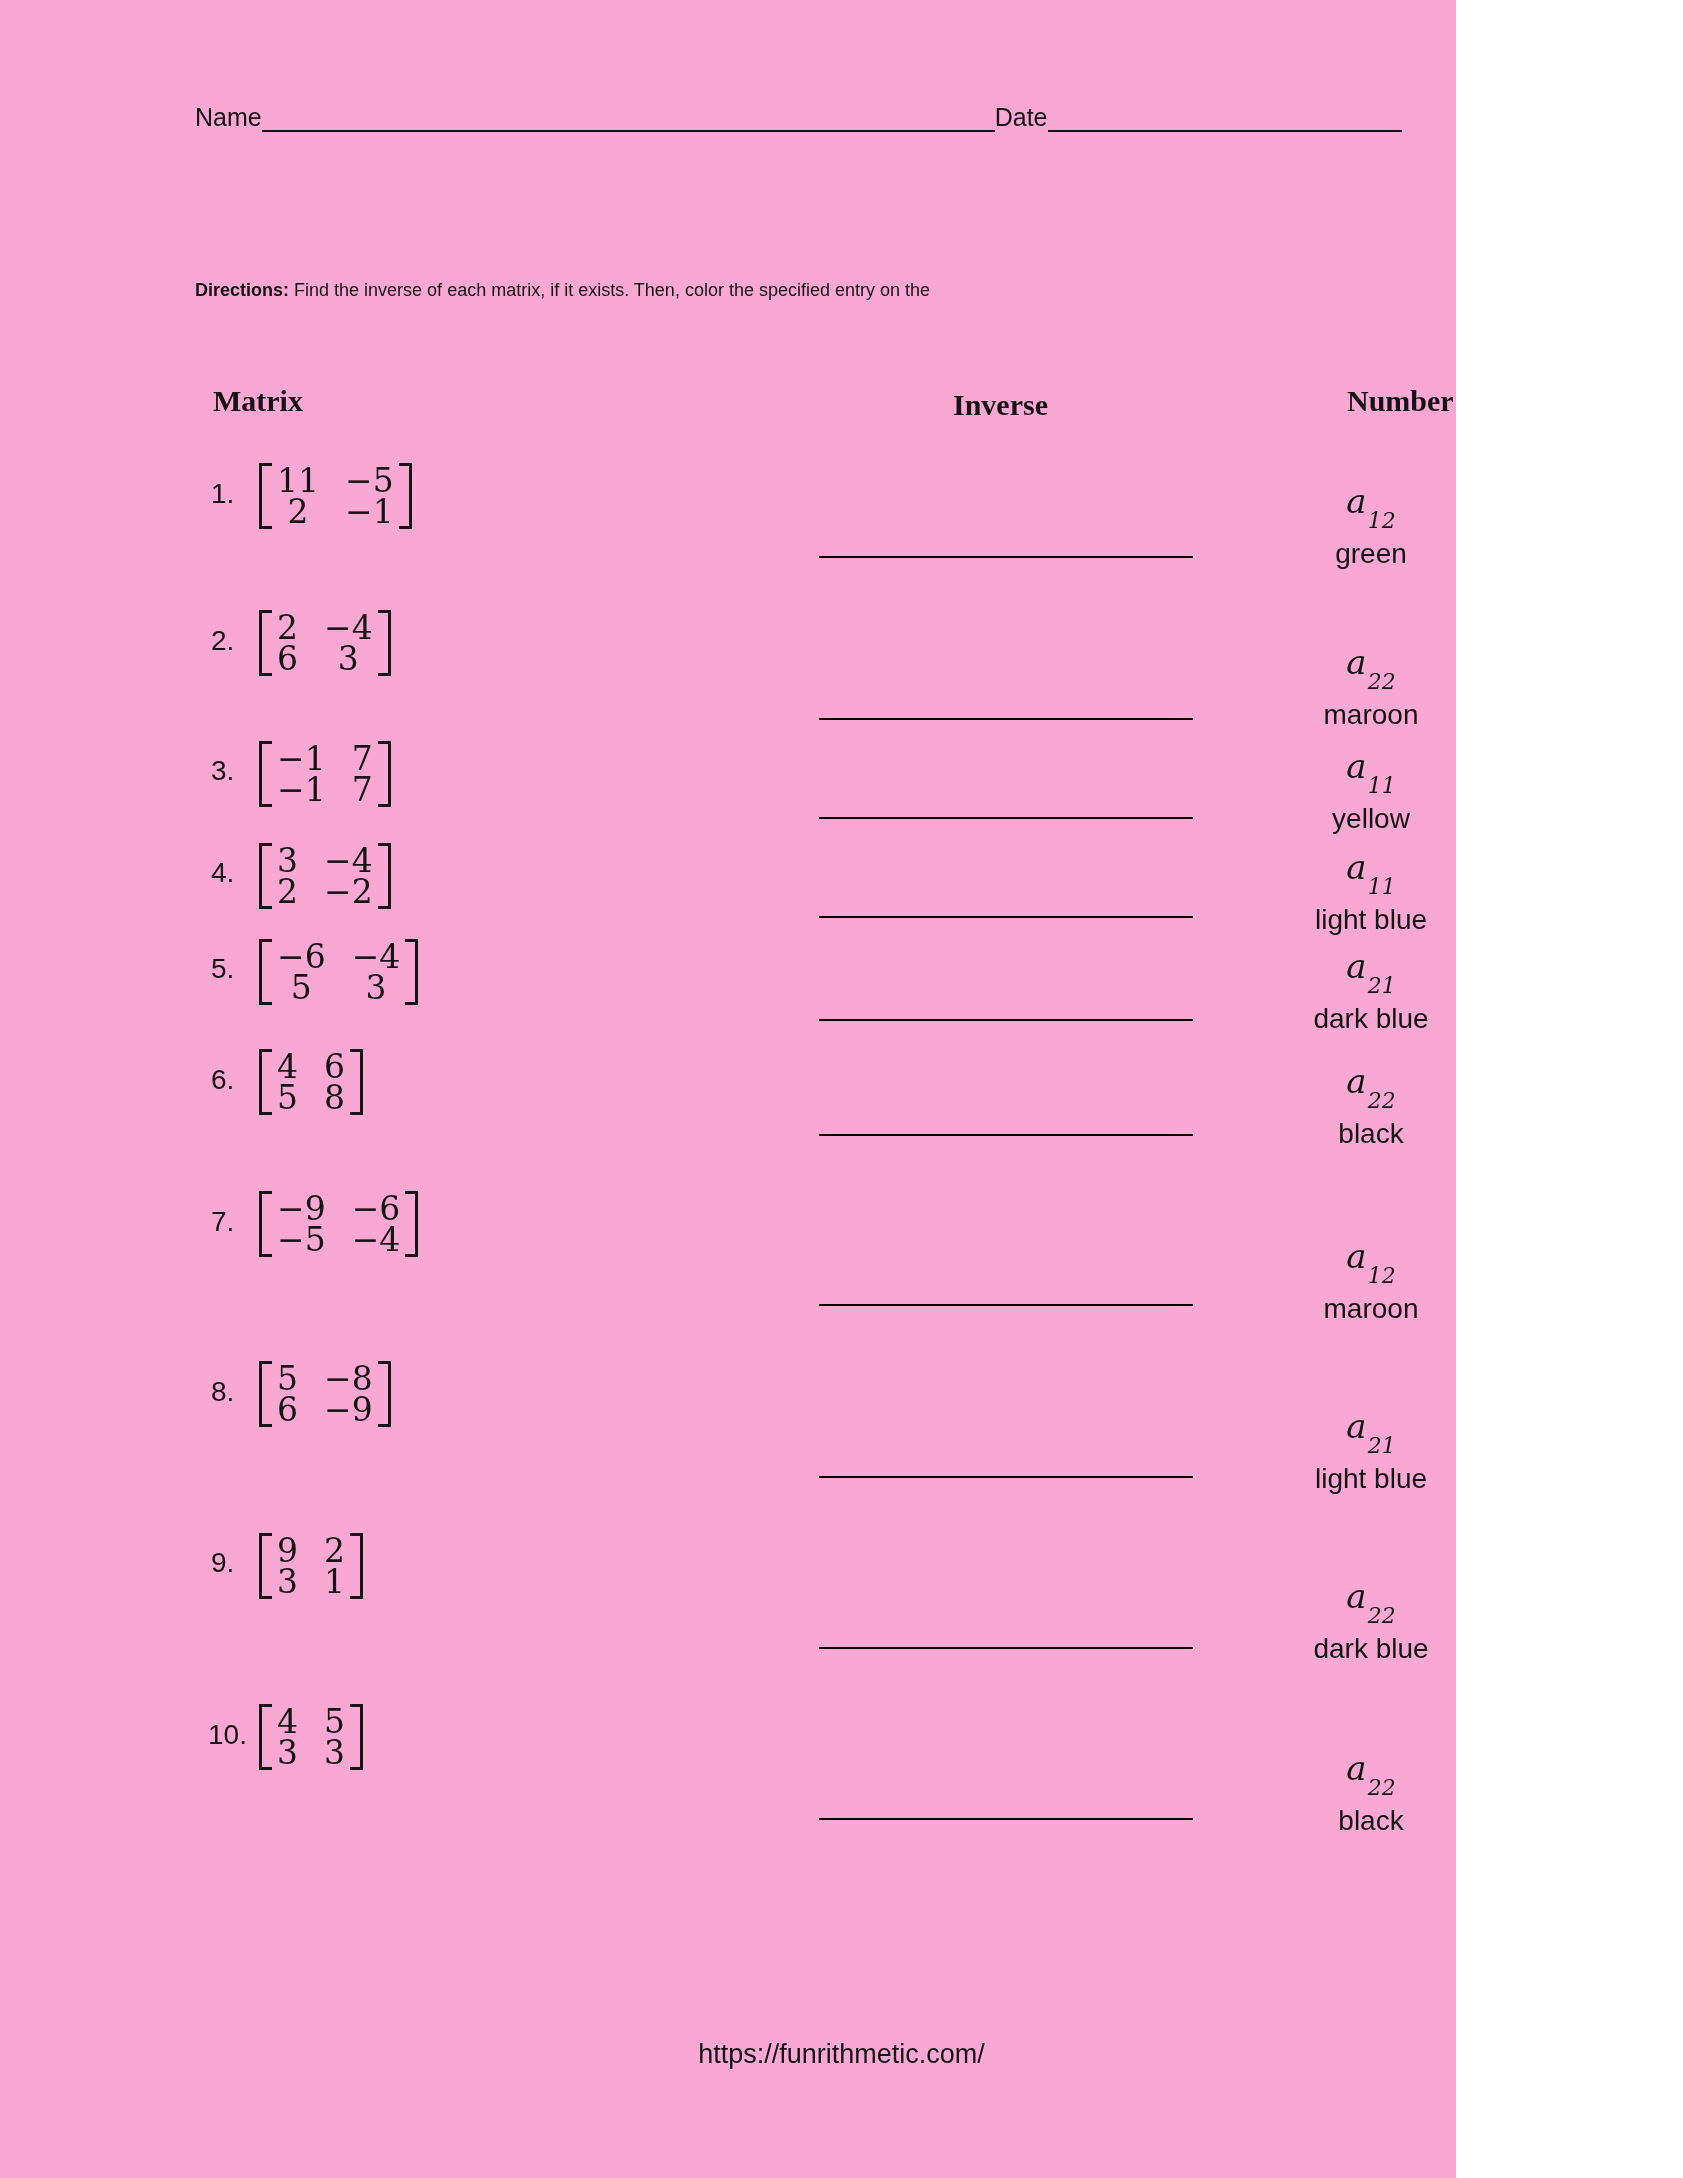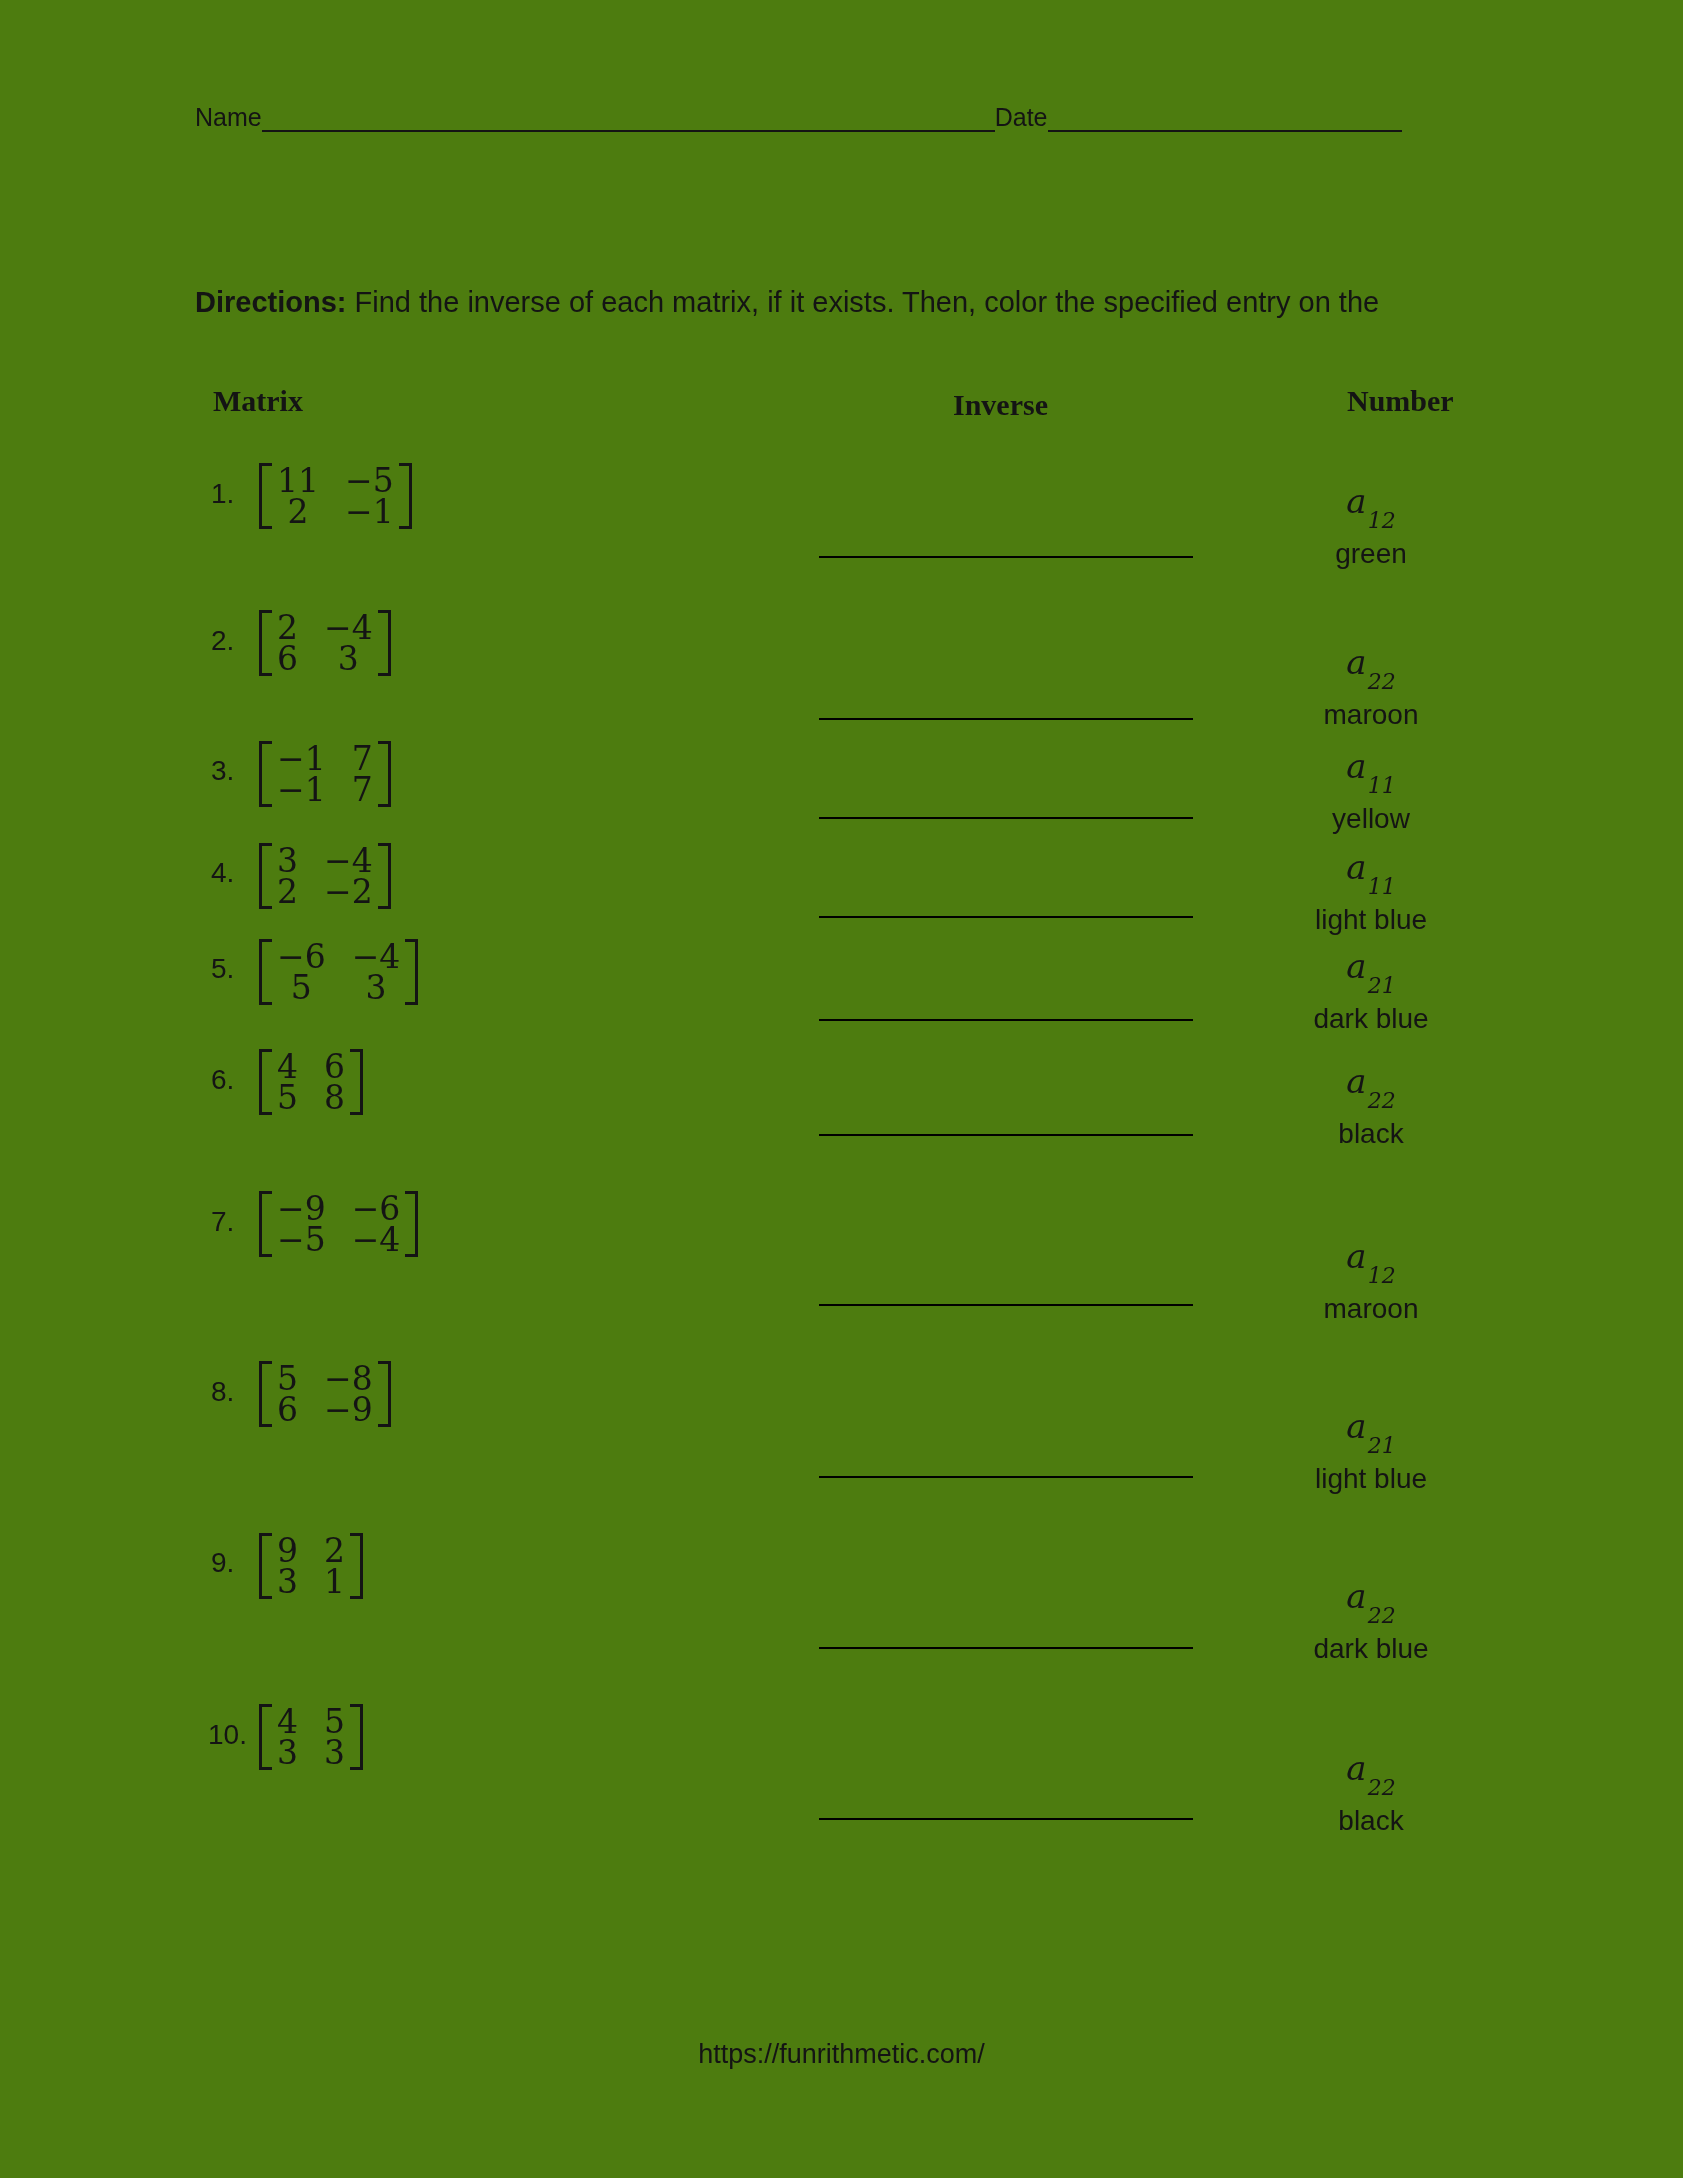--- a/index.html
+++ b/index.html
@@ -1,37 +1,37 @@
 <!DOCTYPE html>
 <html><head>
 <meta charset="utf-8">
 <style>
   html,body { margin:0; padding:0; background:#ffffff; }
   #page {
     position:relative;
-    width:1683px;
+    width:1456px;
     height:2178px;
-    background:#4d7c0f;
+    background:#f9a8d4;
     color:#141414;
     font-family:"Liberation Sans", sans-serif;
     overflow:hidden;
   }
   .abs { position:absolute; }
 
   
   #namedate { left:195px; top:103px; font-size:25px; white-space:nowrap; }
   .uline { display:inline-block; border-bottom:2px solid #141414; vertical-align:-6px; }
   .uline-name { width:733px; }
   .uline-date { width:354px; }
 
   
   #title { left:0; top:190px; width:1683px; text-align:center; font-size:41px; letter-spacing:0.5px; }
 
   
-  #directions { left:195px; top:281px; width:1247px; font-size:29px; line-height:42px; }
+  #directions { left:195px; top:269px; width:1247px; font-size:18px; line-height:42px; }
   #directions b { font-weight:bold; }
 
   
   .colhead { font-size:30px; font-weight:bold;font-family:Liberation Serif, serif; }
   #colhead-matrix { left:213px; top:384px; }
   #colhead-inverse { left:953px; top:388px; }
   #colhead-entry { left:1347px; top:384px; }
 
   
   .num { position:absolute; font-size:28px; line-height:34px; }

